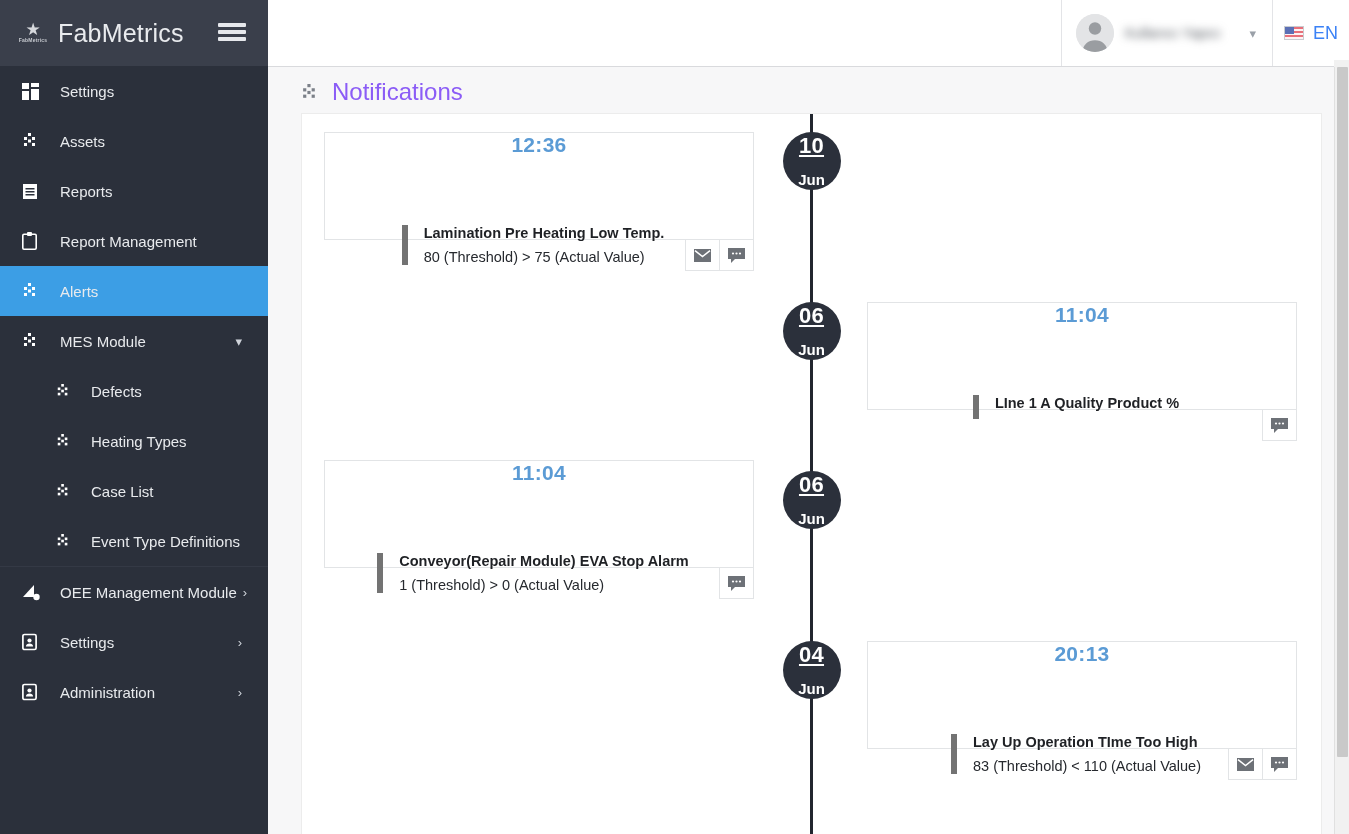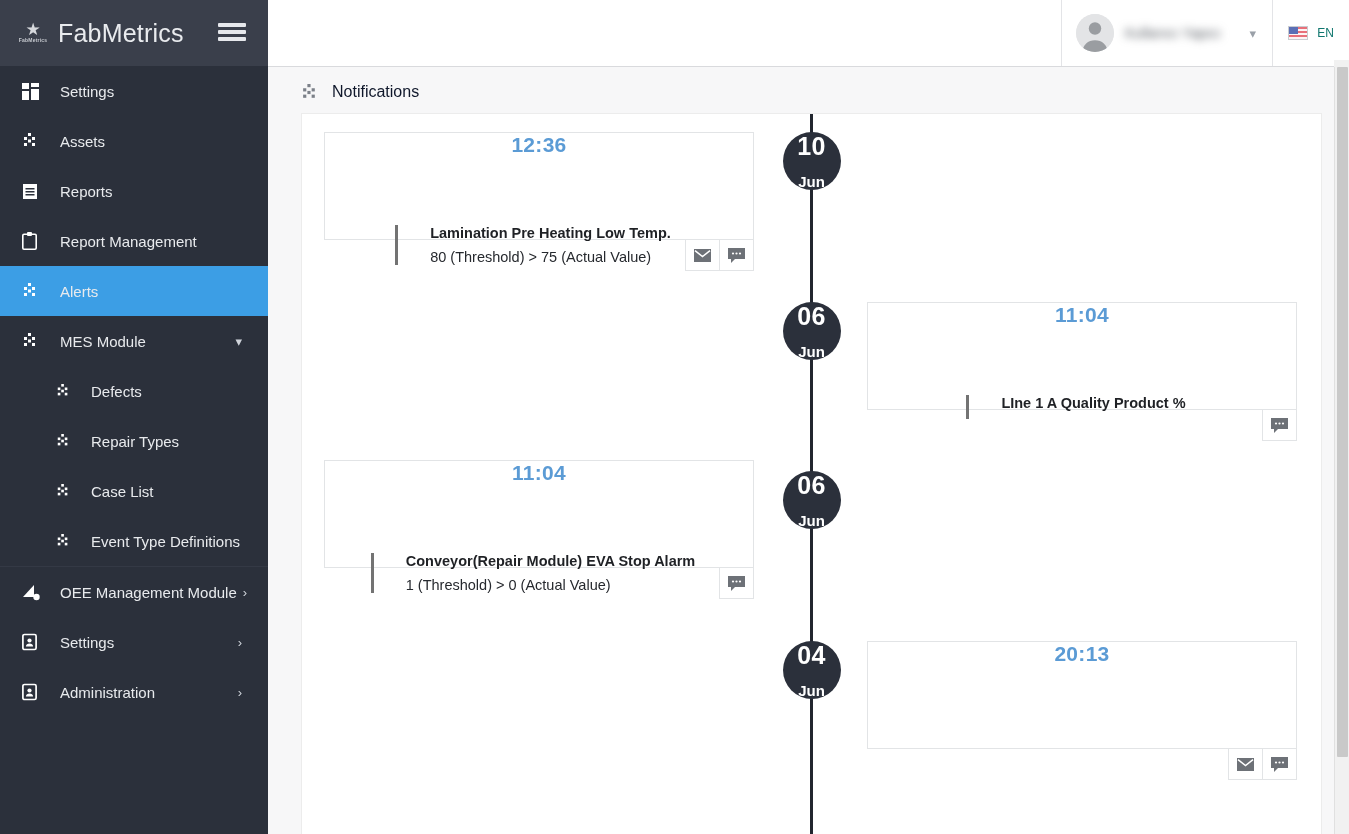--- a/index.html
+++ b/index.html
@@ -150,38 +150,38 @@
   .flag .stripes { position: absolute; inset: 0; }
   .flag .stripes i {
     display: block; height: 2px; background: #e8707a;
   }
   .flag .stripes i:nth-child(even) { background: #fdf3f3; }
   .flag .canton {
     position: absolute; left: 0; top: 0; width: 9px; height: 7px;
     background: #5b6fb5;
   }
   .lang-label {
-    margin-left: 9px; font-size: 12px; color: #0f766e; font-weight: 400;
+    margin-left: 9px; font-size: 18px; color: #3b82f6; font-weight: 400;
   }
 
   
   .page {
     position: absolute; left: 268px; top: 67px;
     width: 1066px; height: 767px;
     background: #f7f7f8;
     overflow: hidden;
   }
   .page-head {
     display: flex; align-items: center;
     height: 50px;
     padding-left: 33px;
   }
   .page-head .head-icon { margin-right: 14px; display: flex; }
   .page-title {
-    font-size: 16px; color: #0f172a; font-weight: 400;
+    font-size: 24px; color: #8b5cf6; font-weight: 400;
   }
 
   .panel {
     position: absolute; left: 33px; top: 46px;
     width: 1021px; height: 740px;
     background: #ffffff;
     border: 1px solid #ececec;
   }
 
   
@@ -196,43 +196,43 @@
   }
   .dot {
     position: absolute; left: 50%; transform: translateX(-50%);
     width: 58px; height: 58px; border-radius: 50%;
     background: #2b303b; color: #ffffff;
     display: flex; flex-direction: column;
     align-items: center; justify-content: center;
     line-height: 1;
     z-index: 2;
   }
-  .dot .d-day { font-size: 25px; font-weight: bold; letter-spacing: .3px; }
+  .dot .d-day { font-size: 22px; font-weight: bold; letter-spacing: .3px; text-decoration: underline; }
   .dot .d-mon { font-size: 15px; font-weight: bold; margin-top: 15px; }
 
   .card-wrap { position: absolute; width: 430px; }
   .card-wrap.left  { left: 22px; }
   .card-wrap.right { right: 24px; }
 
   .card {
     background: #ffffff;
     border: 1px solid #e2e4e6;
     height: 108px;
     display: flex; align-items: center;
     padding: 0 0 0 0;
     flex-direction: column;
   }
   .card .time {
     font-size: 21px; font-weight: bold; color: #5b9bd5;
     width: 92px; text-align: center; flex: 0 0 92px;
     letter-spacing: .3px;
   }
   .card .body {
-    border-left: 3px solid #737373;
-    padding-left: 32px;
+    border-left: 6px solid #737373;
+    padding-left: 16px;
     padding-right: 12px;
     flex: 1 1 auto;
     min-width: 0;
   }
   .card .c-title {
     font-size: 14.5px; font-weight: bold; color: #1f2125;
     margin-bottom: 8px; white-space: nowrap;
   }
   .card .c-sub {
     font-size: 14.5px; color: #26292e; white-space: nowrap;
@@ -385,21 +385,21 @@
           <span class="sub-icon">
             <svg width="14" height="14" viewBox="0 0 16 16" fill="#fff">
               <rect x="6" y="0" width="3" height="3"></rect>
                 <rect x="2" y="4" width="3" height="3"></rect>
               <rect x="10" y="4" width="3" height="3"></rect>
                 <rect x="6" y="6.5" width="3" height="3"></rect>
               <rect x="2" y="10" width="3" height="3"></rect>
                 <rect x="10" y="10" width="3" height="3"></rect>
             </svg>
           </span>
-          <span class="sub-label">Repair Types</span>
+          <span class="sub-label">Heating Types</span>
         </div>
         <div class="sub-item">
           <span class="sub-icon">
             <svg width="14" height="14" viewBox="0 0 16 16" fill="#fff">
               <rect x="6" y="0" width="3" height="3"></rect>
                 <rect x="2" y="4" width="3" height="3"></rect>
               <rect x="10" y="4" width="3" height="3"></rect>
                 <rect x="6" y="6.5" width="3" height="3"></rect>
               <rect x="2" y="10" width="3" height="3"></rect>
                 <rect x="10" y="10" width="3" height="3"></rect>
@@ -598,20 +598,24 @@
         </div>
 
         <div class="tl-row" style="top:527px;">
           <div class="dot">
             <span class="d-day">04</span>
             <span class="d-mon">Jun</span>
           </div>
           <div class="card-wrap right" style="top:0;">
             <div class="card">
               <div class="time">20:13</div>
+              <div class="body">
+                <div class="c-title">Lay Up Operation TIme Too High</div>
+                <div class="c-sub">83 (Threshold) &lt; 110 (Actual Value)</div>
+              </div>
             </div>
             <div class="actions">
               <div class="act-btn">
                 <svg width="17" height="13" viewBox="0 0 17 13">
                   <rect x="0" y="0" width="17" height="13" fill="#6d7177"></rect>
                   <path d="M1 1.6 L8.5 7.6 L16 1.6" stroke="#fff" stroke-width="1.5" fill="none"></path>
                 </svg>
               </div>
               <div class="act-btn">
                 <svg width="17" height="15" viewBox="0 0 17 15">

